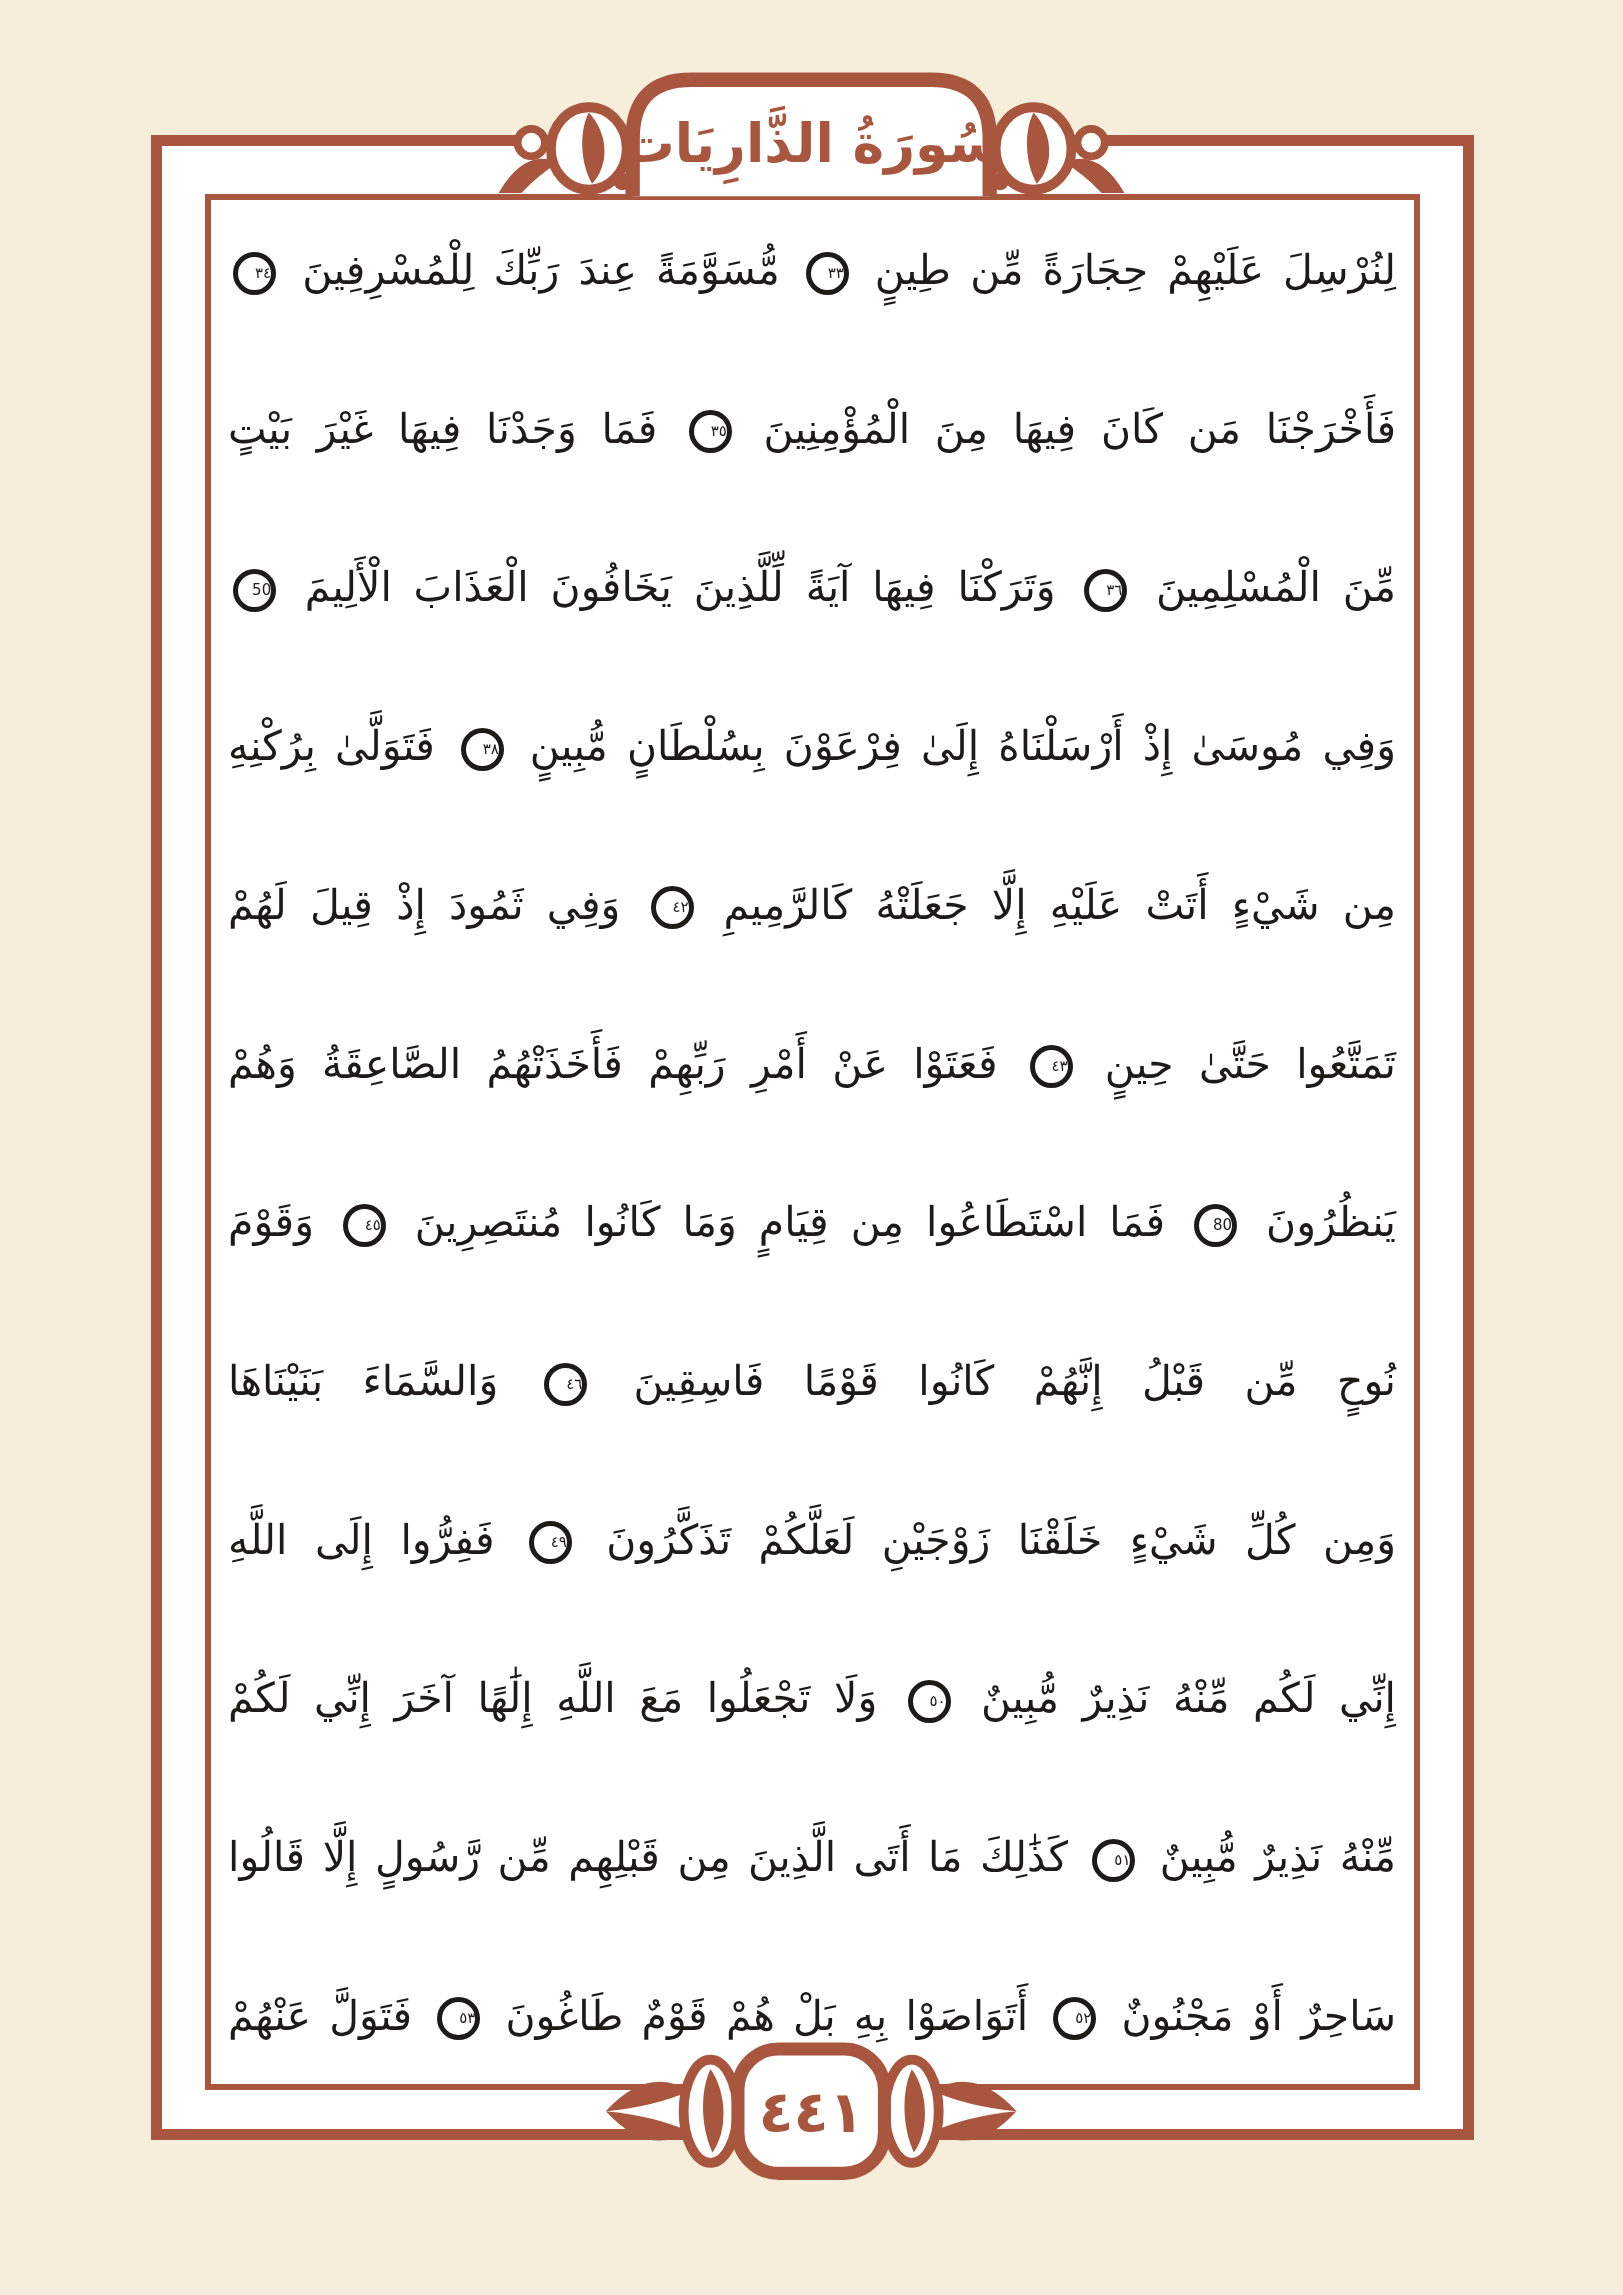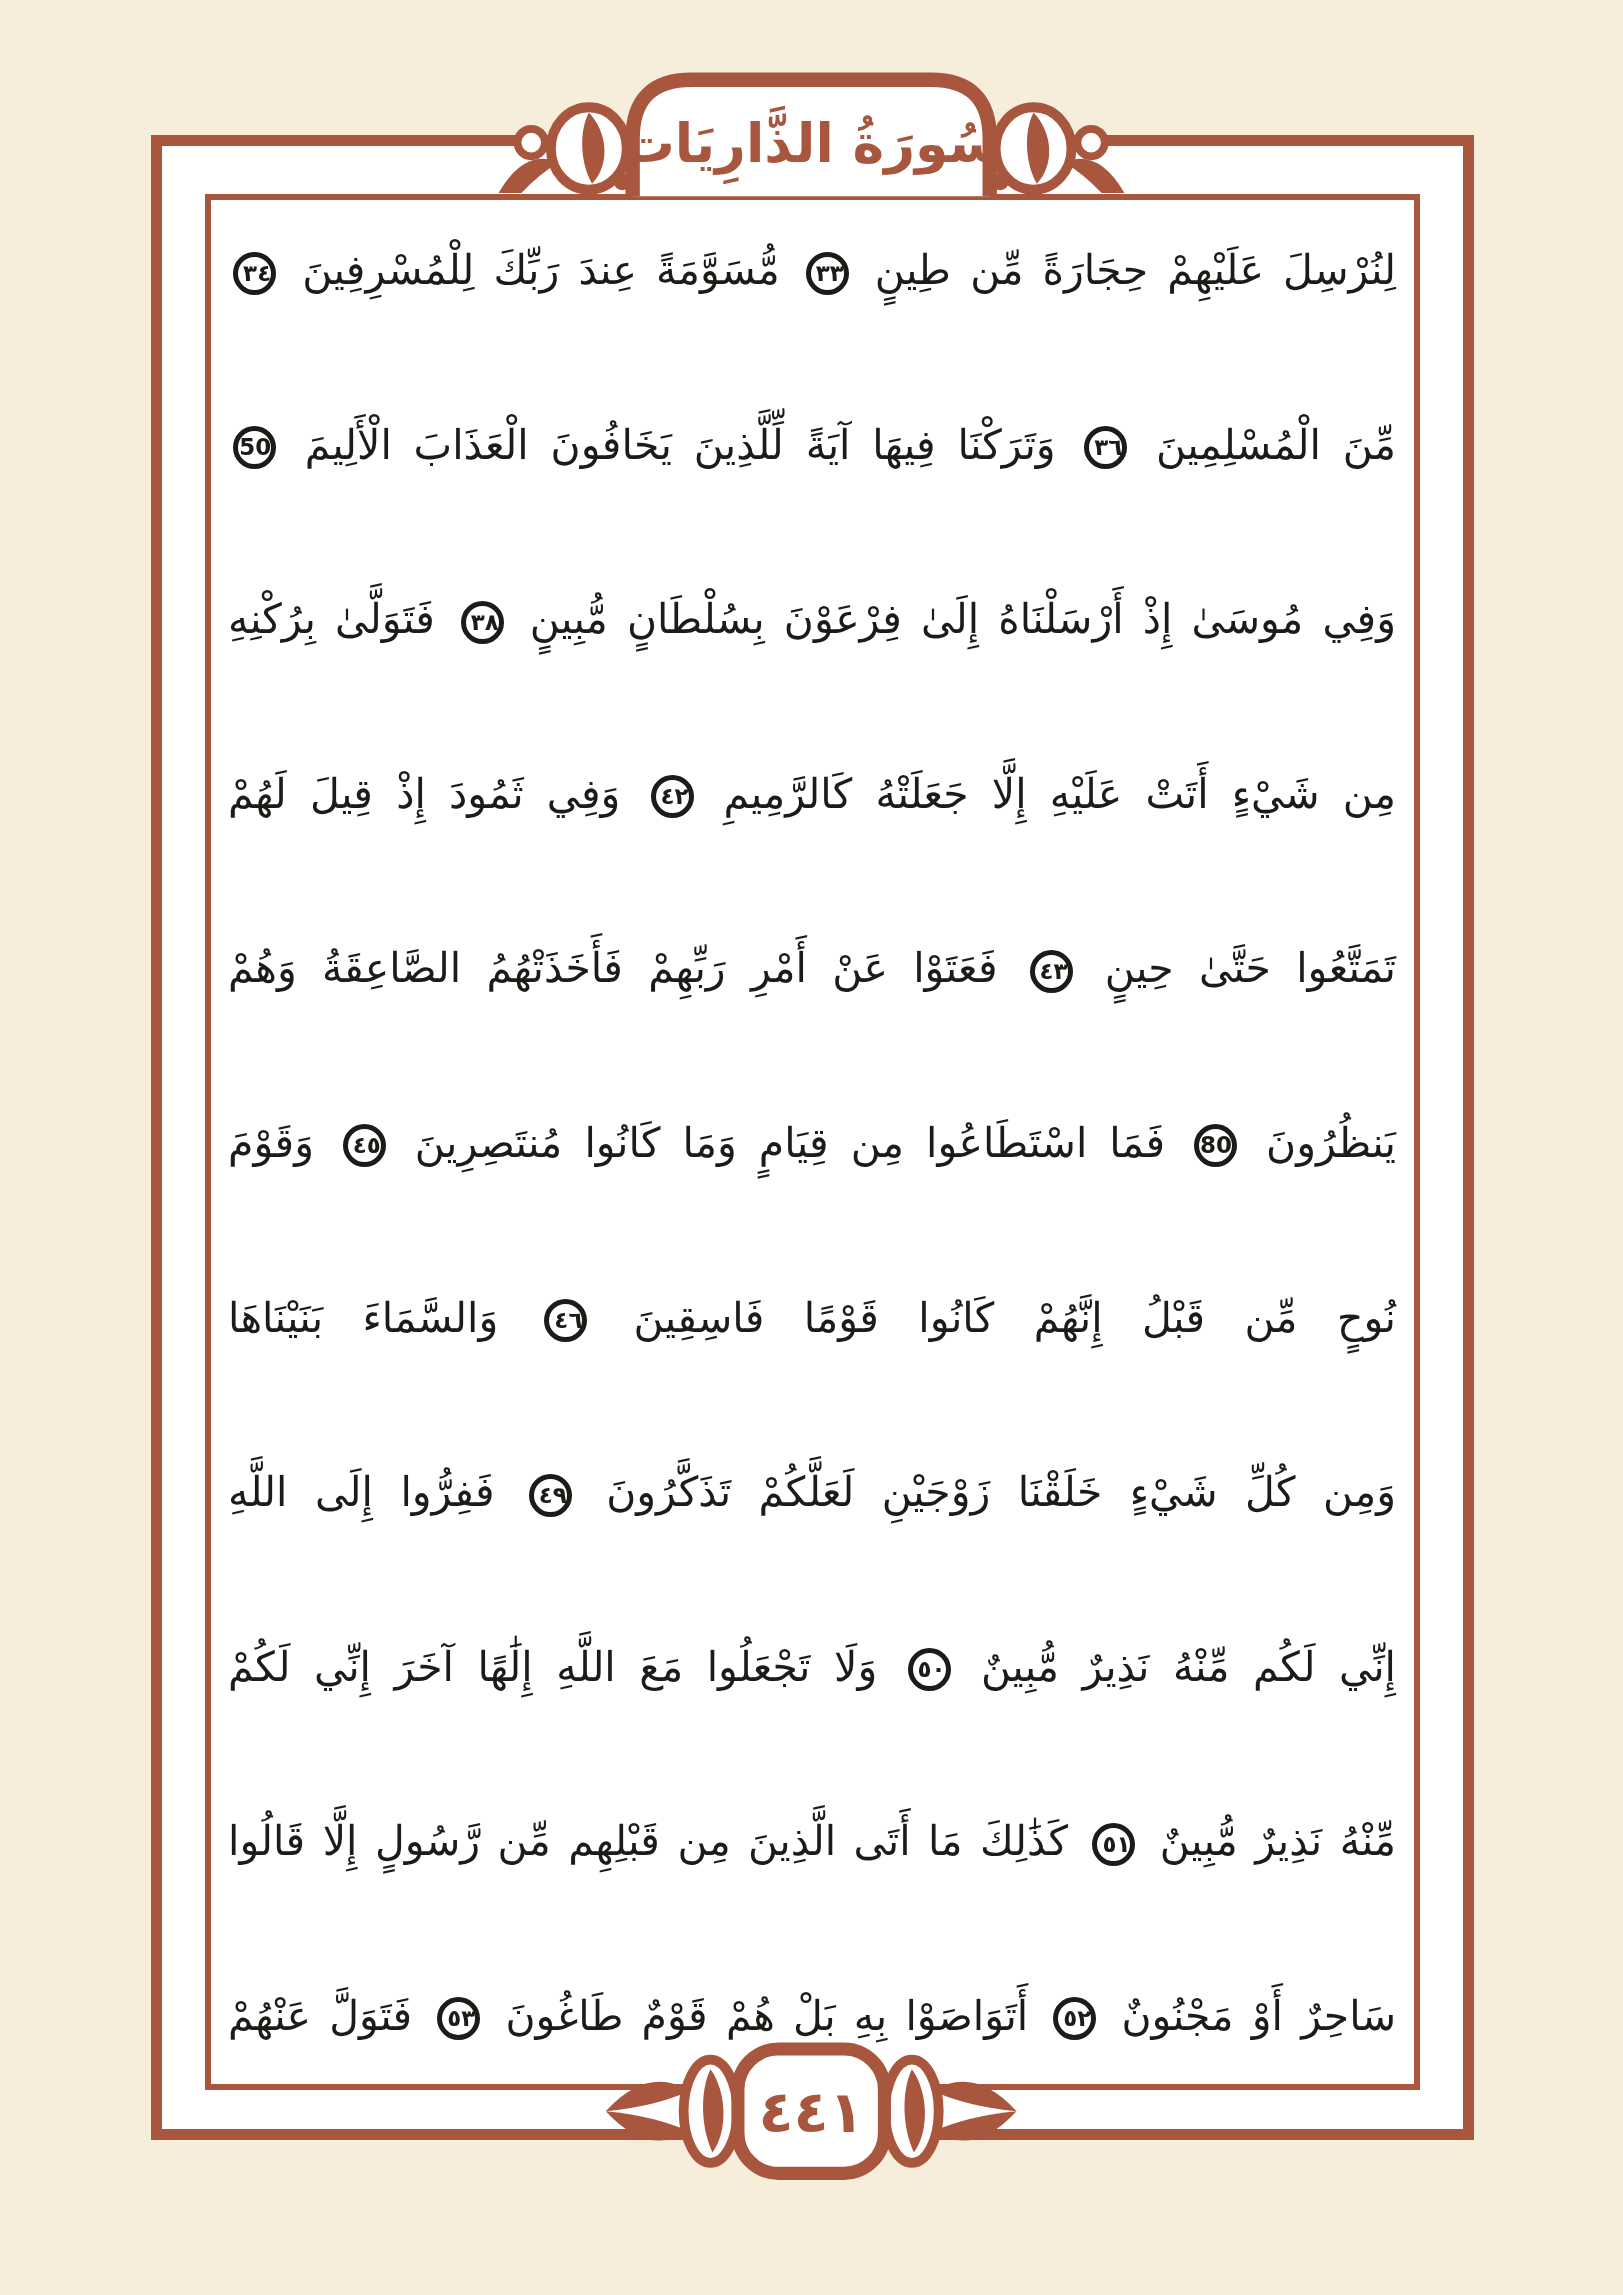--- a/index.html
+++ b/index.html
@@ -53,21 +53,21 @@
     white-space:normal;
     overflow:visible;
   }
   .verse-text{
     font-family:Liberation Sans, sans-serif;
   }
   .ayah-marker{
     display:inline-block;box-sizing:border-box;
     width:43px;height:43px;
     border:5.2px solid #1C1B18;border-radius:50%;
-    font-size:23px;line-height:33px;font-weight:bold;
+    font-size:15px;line-height:33px;font-weight:normal;
     text-align:left;
     vertical-align:middle;
     margin:0 5.2px;
     color:#1C1B18;
     letter-spacing:0;
   }
 </style>
 </head>
 <body>
 
@@ -110,20 +110,21 @@
     <path d="M 1086 3164 C 1111 3198 1113 3259 1089 3291 C 1072 3256 1069 3199 1086 3164 Z" fill="#A8563E"></path>
     <path d="M 1394 3164 C 1419 3198 1421 3259 1397 3291 C 1380 3256 1377 3199 1394 3164 Z" fill="#A8563E"></path>
 
     <rect x="1128" y="3133" width="224" height="190" rx="62" fill="#FFFFFF" stroke="#A8563E" stroke-width="20"></rect>
     <text x="1240" y="3260" text-anchor="middle" font-size="88" fill="#A8563E">٤٤١</text>
   </g>
 </svg>
 
 <div class="text-area">
     <div class="quran-line"><span class="verse-text">لِنُرْسِلَ عَلَيْهِمْ حِجَارَةً مِّن طِينٍ</span> <span class="ayah-marker">٣٣</span> <span class="verse-text">مُّسَوَّمَةً عِندَ رَبِّكَ لِلْمُسْرِفِينَ</span> <span class="ayah-marker">٣٤</span> </div>
+    <div class="quran-line"><span class="verse-text">فَأَخْرَجْنَا مَن كَانَ فِيهَا مِنَ الْمُؤْمِنِينَ</span> <span class="ayah-marker">٣٥</span> <span class="verse-text">فَمَا وَجَدْنَا فِيهَا غَيْرَ بَيْتٍ</span> </div>
     <div class="quran-line"><span class="verse-text">مِّنَ الْمُسْلِمِينَ</span> <span class="ayah-marker">٣٦</span> <span class="verse-text">وَتَرَكْنَا فِيهَا آيَةً لِّلَّذِينَ يَخَافُونَ الْعَذَابَ الْأَلِيمَ</span> <span class="ayah-marker">50</span> </div>
     <div class="quran-line"><span class="verse-text">وَفِي مُوسَىٰ إِذْ أَرْسَلْنَاهُ إِلَىٰ فِرْعَوْنَ بِسُلْطَانٍ مُّبِينٍ</span> <span class="ayah-marker">٣٨</span> <span class="verse-text">فَتَوَلَّىٰ بِرُكْنِهِ</span> </div>
     <div class="quran-line"><span class="verse-text">مِن شَيْءٍ أَتَتْ عَلَيْهِ إِلَّا جَعَلَتْهُ كَالرَّمِيمِ</span> <span class="ayah-marker">٤٢</span> <span class="verse-text">وَفِي ثَمُودَ إِذْ قِيلَ لَهُمْ</span> </div>
     <div class="quran-line"><span class="verse-text">تَمَتَّعُوا حَتَّىٰ حِينٍ</span> <span class="ayah-marker">٤٣</span> <span class="verse-text">فَعَتَوْا عَنْ أَمْرِ رَبِّهِمْ فَأَخَذَتْهُمُ الصَّاعِقَةُ وَهُمْ</span> </div>
     <div class="quran-line"><span class="verse-text">يَنظُرُونَ</span> <span class="ayah-marker">80</span> <span class="verse-text">فَمَا اسْتَطَاعُوا مِن قِيَامٍ وَمَا كَانُوا مُنتَصِرِينَ</span> <span class="ayah-marker">٤٥</span> <span class="verse-text">وَقَوْمَ</span> </div>
     <div class="quran-line"><span class="verse-text">نُوحٍ مِّن قَبْلُ إِنَّهُمْ كَانُوا قَوْمًا فَاسِقِينَ</span> <span class="ayah-marker">٤٦</span> <span class="verse-text">وَالسَّمَاءَ بَنَيْنَاهَا</span> </div>
     <div class="quran-line"><span class="verse-text">وَمِن كُلِّ شَيْءٍ خَلَقْنَا زَوْجَيْنِ لَعَلَّكُمْ تَذَكَّرُونَ</span> <span class="ayah-marker">٤٩</span> <span class="verse-text">فَفِرُّوا إِلَى اللَّهِ</span> </div>
     <div class="quran-line"><span class="verse-text">إِنِّي لَكُم مِّنْهُ نَذِيرٌ مُّبِينٌ</span> <span class="ayah-marker">٥٠</span> <span class="verse-text">وَلَا تَجْعَلُوا مَعَ اللَّهِ إِلَٰهًا آخَرَ إِنِّي لَكُمْ</span> </div>
     <div class="quran-line"><span class="verse-text">مِّنْهُ نَذِيرٌ مُّبِينٌ</span> <span class="ayah-marker">٥١</span> <span class="verse-text">كَذَٰلِكَ مَا أَتَى الَّذِينَ مِن قَبْلِهِم مِّن رَّسُولٍ إِلَّا قَالُوا</span> </div>
     <div class="quran-line"><span class="verse-text">سَاحِرٌ أَوْ مَجْنُونٌ</span> <span class="ayah-marker">٥٢</span> <span class="verse-text">أَتَوَاصَوْا بِهِ بَلْ هُمْ قَوْمٌ طَاغُونَ</span> <span class="ayah-marker">٥٣</span> <span class="verse-text">فَتَوَلَّ عَنْهُمْ</span> </div>

